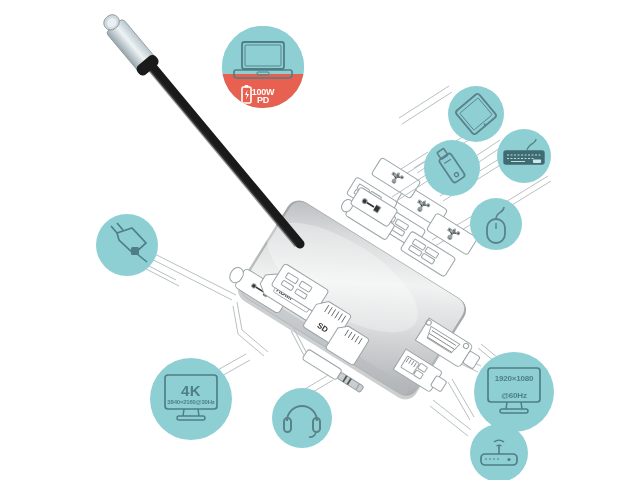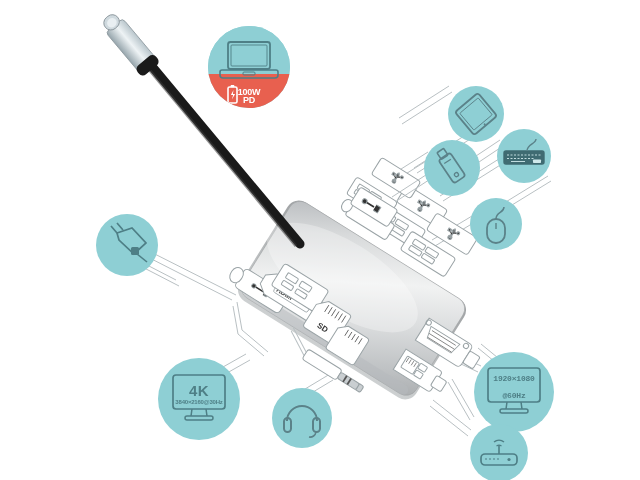--- a/index.html
+++ b/index.html
@@ -255,21 +255,21 @@
         <circle cx="18" cy="-9" r="2.6" fill="none"></circle>
         <rect x="24" y="-7" width="12" height="14" rx="2"></rect>
       </g>
       <g stroke="#b9c0c3" fill="none">
         <path d="M478 348 L500 366"></path>
         <path d="M481 344 L503 362"></path>
       </g>
     </g>
   </svg>
 
-  <div class="circ" style="left:208px;top:26px;width:82px;height:82px;">
+  <div class="circ" style="left:222px;top:26px;width:82px;height:82px;">
     <div style="position:absolute;left:0;top:0;right:0;height:58%;background:#8ecfd4;"></div>
     <div style="position:absolute;left:0;bottom:0;right:0;height:42%;background:#e8604f;"></div>
     <svg viewBox="0 0 82 82" style="position:absolute;left:0;top:0;width:82px;height:82px;">
       <rect x="20" y="16" width="42" height="27" rx="2.5" fill="none" stroke="#4e7f86" stroke-width="1.8"></rect>
       <rect x="23" y="19" width="36" height="21" rx="1" fill="none" stroke="#4e7f86" stroke-width="0.9"></rect>
       <path d="M14 44 h54 a2 2 0 0 1 2 2 v3 a3 3 0 0 1 -3 3 h-52 a3 3 0 0 1 -3 -3 v-3 a2 2 0 0 1 2 -2 z" fill="none" stroke="#4e7f86" stroke-width="1.6"></path>
       <rect x="35" y="46" width="12" height="3" rx="1" fill="none" stroke="#4e7f86" stroke-width="1"></rect>
     </svg>
     <svg viewBox="0 0 82 82" style="position:absolute;left:0;top:0;width:82px;height:82px;">
       <rect x="20" y="61" width="9" height="16" rx="1.6" fill="none" stroke="#ffffff" stroke-width="1.6"></rect>
@@ -284,40 +284,40 @@
 
   <div class="circ" style="left:96px;top:214px;width:62px;height:62px;">
     <svg viewBox="0 0 62 62" style="width:62px;height:62px;">
       <path d="M21 19 l15 -5 l14 15 l-12 11 l-15 -14 z" fill="none" stroke="#4e7f86" stroke-width="1.7"></path>
       <path d="M21 19 l-6 -7 M27 16 l-6 -7" stroke="#4e7f86" stroke-width="1.7" fill="none"></path>
       <rect x="35" y="33" width="8" height="8" rx="1.5" fill="#4e7f86"></rect>
       <path d="M41 40 l10 8" stroke="#4e7f86" stroke-width="1.6" fill="none"></path>
     </svg>
   </div>
 
-  <div class="circ" style="left:158px;top:358px;width:82px;height:82px;">
+  <div class="circ" style="left:150px;top:358px;width:82px;height:82px;">
     <svg viewBox="0 0 82 82" style="width:82px;height:82px;">
       <rect x="15" y="17" width="52" height="34" rx="3" fill="none" stroke="#4e7f86" stroke-width="1.7"></rect>
       <path d="M34 51 l-1 7 M48 51 l1 7" stroke="#4e7f86" stroke-width="1.5" fill="none"></path>
       <rect x="27" y="58" width="28" height="4" rx="2" fill="none" stroke="#4e7f86" stroke-width="1.5"></rect>
     </svg>
     <div class="monlabel k4" style="top:24px;">4K</div>
     <div class="monlabel k4sub" style="top:41px;">3840×2160@30Hz</div>
   </div>
 
   <div class="circ" style="left:272px;top:388px;width:60px;height:60px;">
     <svg viewBox="0 0 60 60" style="width:60px;height:60px;">
       <path d="M15 33 a15 15 0 0 1 30 0" fill="none" stroke="#5b8289" stroke-width="2"></path>
       <rect x="12" y="30" width="7" height="14" rx="3.5" fill="none" stroke="#5b8289" stroke-width="2"></rect>
       <rect x="41" y="30" width="7" height="14" rx="3.5" fill="none" stroke="#5b8289" stroke-width="2"></rect>
       <path d="M44 44 a6 6 0 0 1 -7 5" fill="none" stroke="#5b8289" stroke-width="1.6"></path>
     </svg>
   </div>
 
-  <div class="circ" style="left:474px;top:352px;width:80px;height:80px;font-family:Liberation Mono, monospace;">
+  <div class="circ" style="left:474px;top:352px;width:80px;height:80px;">
     <svg viewBox="0 0 80 80" style="width:80px;height:80px;">
       <rect x="14" y="16" width="52" height="34" rx="3" fill="none" stroke="#4e7f86" stroke-width="1.7"></rect>
       <path d="M33 50 l-1 7 M47 50 l1 7" stroke="#4e7f86" stroke-width="1.5" fill="none"></path>
       <rect x="26" y="57" width="28" height="4" rx="2" fill="none" stroke="#4e7f86" stroke-width="1.5"></rect>
     </svg>
     <div class="monlabel reslab" style="top:22px;">1920×1080</div>
     <div class="monlabel reslab" style="top:39px;">@60Hz</div>
   </div>
 
   <div class="circ" style="left:470px;top:424px;width:58px;height:58px;">

